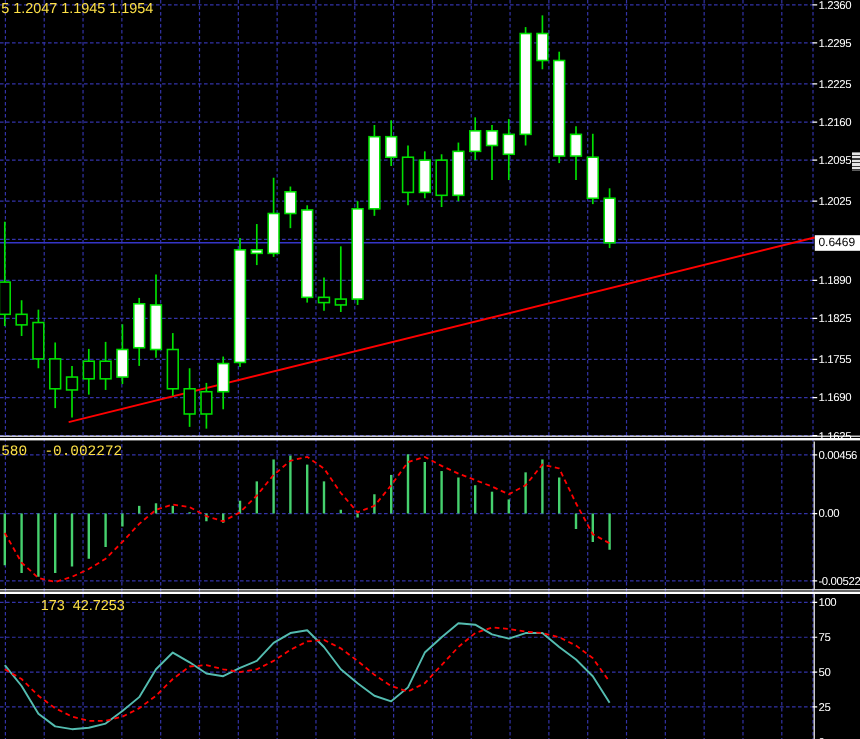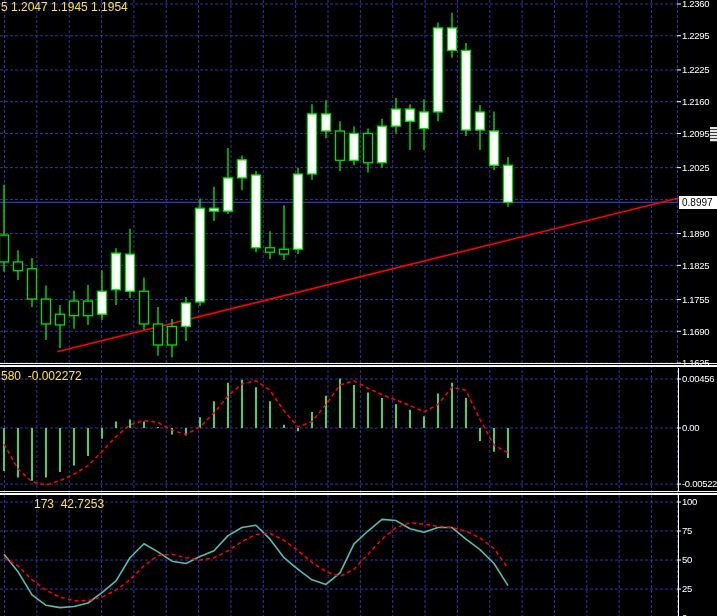--- a/index.html
+++ b/index.html
@@ -1,21 +1,21 @@
 <!DOCTYPE html>
 <html><head>
 <meta charset="utf-8">
 <style>
   html,body{margin:0;padding:0;background:#222;}
   #win{position:relative;width:717px;height:616px;background:#000;overflow:hidden;
        font-family:"Liberation Sans","DejaVu Sans",sans-serif;}
   #cv{position:absolute;left:0;top:0;}
   .info{position:absolute;color:#fde047;font-size:12px;white-space:pre;line-height:13px;text-align:right;}
   #info-main{left:1px;top:1px;}
-  #info-macd{left:1px;top:370px;}
+  #info-macd{left:1px;top:370px;font-family:Liberation Mono, monospace;}
   #info-stoch{left:1px;top:498px;padding-left:33px;}
   #price-tag{position:absolute;left:679px;top:196px;width:38px;height:13px;background:#ffffff;
              color:#000;font-size:10px;line-height:13px;padding-left:3px;box-sizing:border-box;}
   #grip{position:absolute;left:710px;top:127px;width:7px;height:15px;
         background:repeating-linear-gradient(180deg,#e6e6e6 0 2px,#3a3a3a 2px 3px);}
 </style>
 </head>
 <body>
 
 <div id="win">
@@ -231,15 +231,15 @@
         <text x="682" y="563.245" fill="#ffffff" font-size="9.5px" letter-spacing="-0.3" font-family="&quot;Liberation Sans&quot;,&quot;DejaVu Sans&quot;,sans-serif">50</text>
         <line x1="677" y1="589.0675" x2="681" y2="589.0675" stroke="#ffffff" stroke-width="1"></line>
         <text x="682" y="592.2675" fill="#ffffff" font-size="9.5px" letter-spacing="-0.3" font-family="&quot;Liberation Sans&quot;,&quot;DejaVu Sans&quot;,sans-serif">25</text>
         <line x1="677" y1="618.09" x2="681" y2="618.09" stroke="#ffffff" stroke-width="1"></line>
         <text x="682" y="621.2900000000001" fill="#ffffff" font-size="9.5px" letter-spacing="-0.3" font-family="&quot;Liberation Sans&quot;,&quot;DejaVu Sans&quot;,sans-serif">0</text>
       </g>
     </svg>
   <div id="info-main" class="info">5 1.2047 1.1945 1.1954</div>
   <div id="info-macd" class="info">580  -0.002272</div>
   <div id="info-stoch" class="info">173  42.7253</div>
-  <div id="price-tag">0.8997</div>
+  <div id="price-tag">0.6469</div>
   <div id="grip"></div>
 </div>
 
 </body></html>

